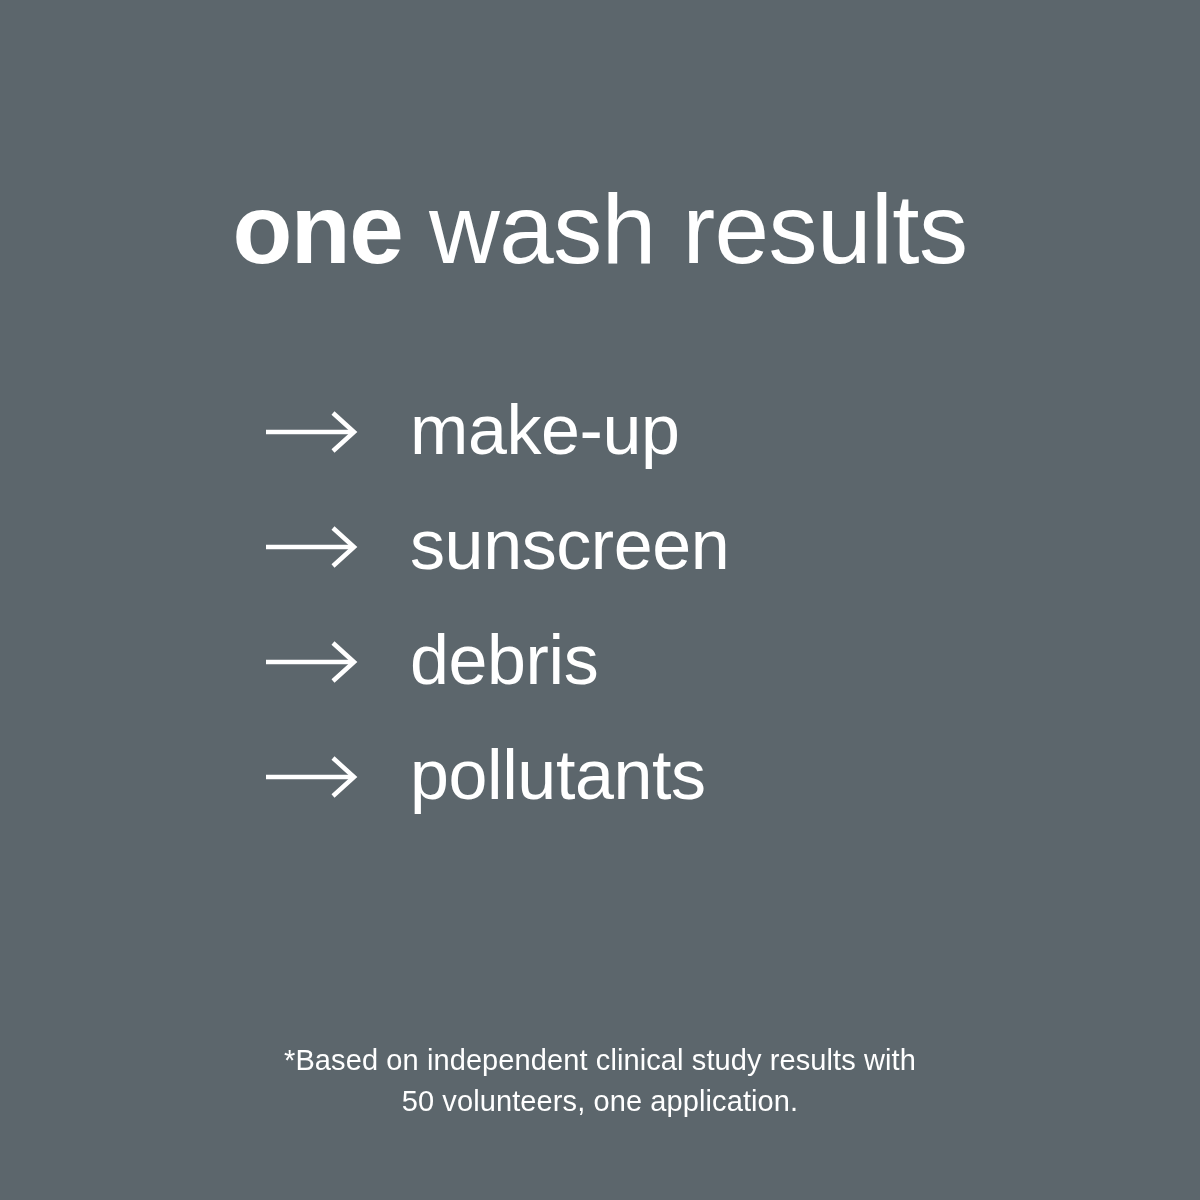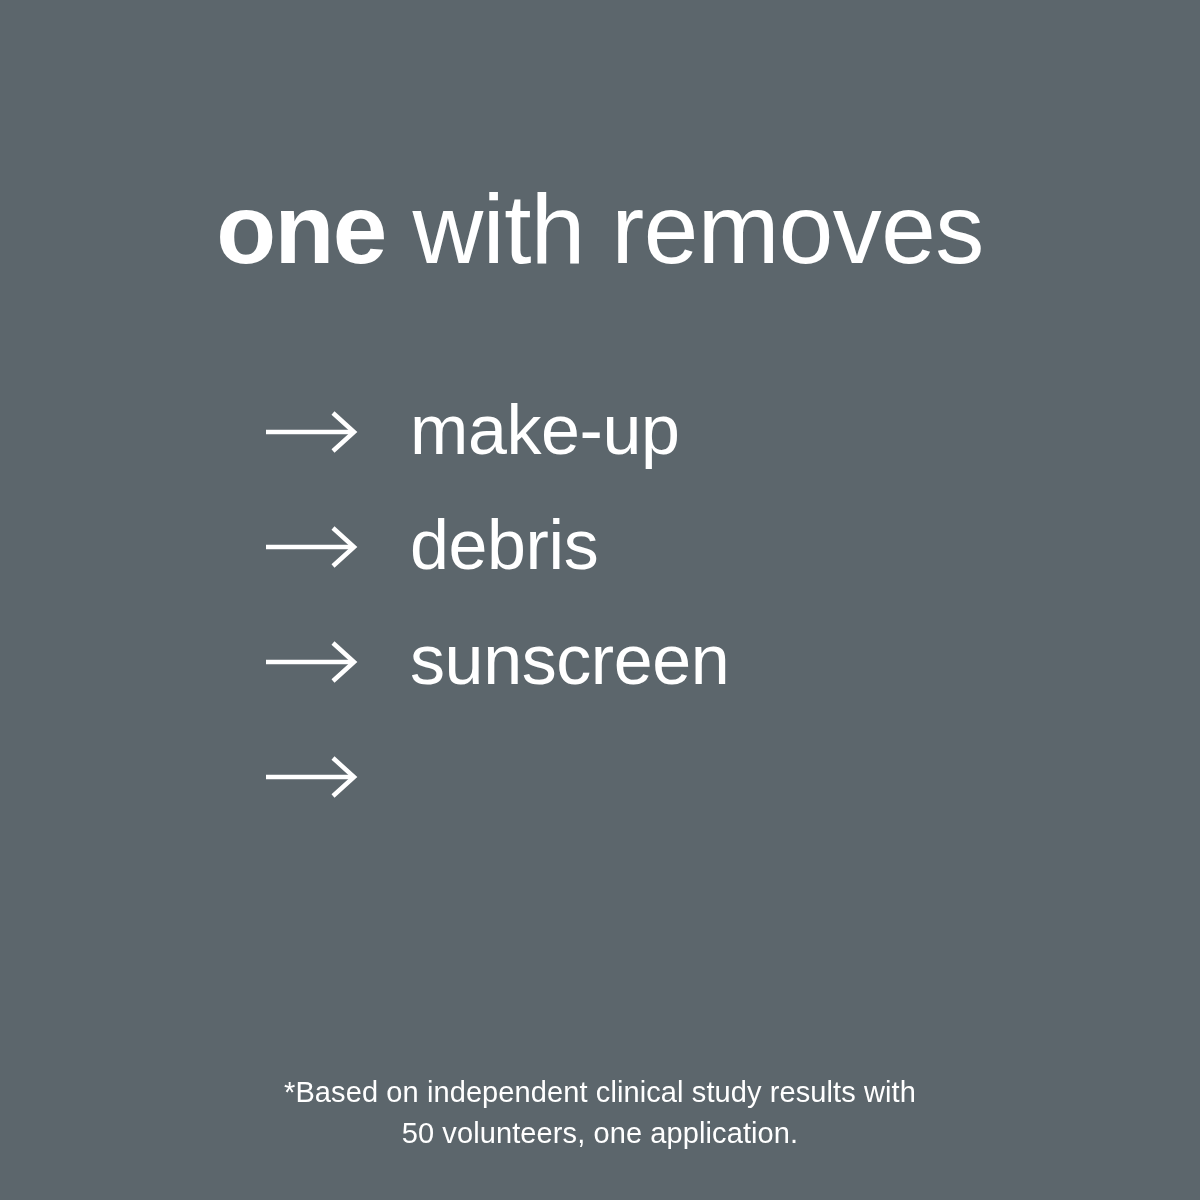--- a/index.html
+++ b/index.html
@@ -79,38 +79,38 @@
     white-space: nowrap;
     color: #ffffff;
     position: relative;
     top: -2px;
   }
 
   
   .footnote {
     position: absolute;
     left: 0;
-    top: 1072px;
+    top: 1040px;
     width: 1200px;
     text-align: center;
     font-size: 29px;
     font-weight: 300;
     line-height: 41px;
     color: #ffffff;
     letter-spacing: 0.1px;
   }
   .footnote .fn-line { display: block; white-space: nowrap; }
 </style>
 </head>
 <body>
 
 <div class="poster">
 
   <h1 class="headline">
-    <span class="accent">one</span><span class="rest"> with removes</span>
+    <span class="accent">one</span><span class="rest"> wash results</span>
   </h1>
 
   <ul class="removes-list">
 
     <li class="removes-item">
       <span class="arrow-icon">
         <svg viewBox="0 0 96 44" xmlns="http://www.w3.org/2000/svg">
           <line x1="1" y1="22" x2="88" y2="22" stroke="#ffffff" stroke-width="4.5"></line>
           <polyline points="68,3 89,22 68,41" fill="none" stroke="#ffffff" stroke-width="4.5" stroke-linecap="butt" stroke-linejoin="miter"></polyline>
         </svg>
@@ -118,41 +118,42 @@
       <span class="item-label">make-up</span>
     </li>
 
     <li class="removes-item">
       <span class="arrow-icon">
         <svg viewBox="0 0 96 44" xmlns="http://www.w3.org/2000/svg">
           <line x1="1" y1="22" x2="88" y2="22" stroke="#ffffff" stroke-width="4.5"></line>
           <polyline points="68,3 89,22 68,41" fill="none" stroke="#ffffff" stroke-width="4.5" stroke-linecap="butt" stroke-linejoin="miter"></polyline>
         </svg>
       </span>
-      <span class="item-label">debris</span>
+      <span class="item-label">sunscreen</span>
     </li>
 
     <li class="removes-item">
       <span class="arrow-icon">
         <svg viewBox="0 0 96 44" xmlns="http://www.w3.org/2000/svg">
           <line x1="1" y1="22" x2="88" y2="22" stroke="#ffffff" stroke-width="4.5"></line>
           <polyline points="68,3 89,22 68,41" fill="none" stroke="#ffffff" stroke-width="4.5" stroke-linecap="butt" stroke-linejoin="miter"></polyline>
         </svg>
       </span>
-      <span class="item-label">sunscreen</span>
+      <span class="item-label">debris</span>
     </li>
 
 
     <li class="removes-item">
       <span class="arrow-icon">
         <svg viewBox="0 0 96 44" xmlns="http://www.w3.org/2000/svg">
           <line x1="1" y1="22" x2="88" y2="22" stroke="#ffffff" stroke-width="4.5"></line>
           <polyline points="68,3 89,22 68,41" fill="none" stroke="#ffffff" stroke-width="4.5" stroke-linecap="butt" stroke-linejoin="miter"></polyline>
         </svg>
       </span>
+      <span class="item-label">pollutants</span>
     </li>
 
   </ul>
 
   <p class="footnote">
     <span class="fn-line">*Based on independent clinical study results with</span>
     <span class="fn-line">50 volunteers, one application.</span>
   </p>
 
 </div>

